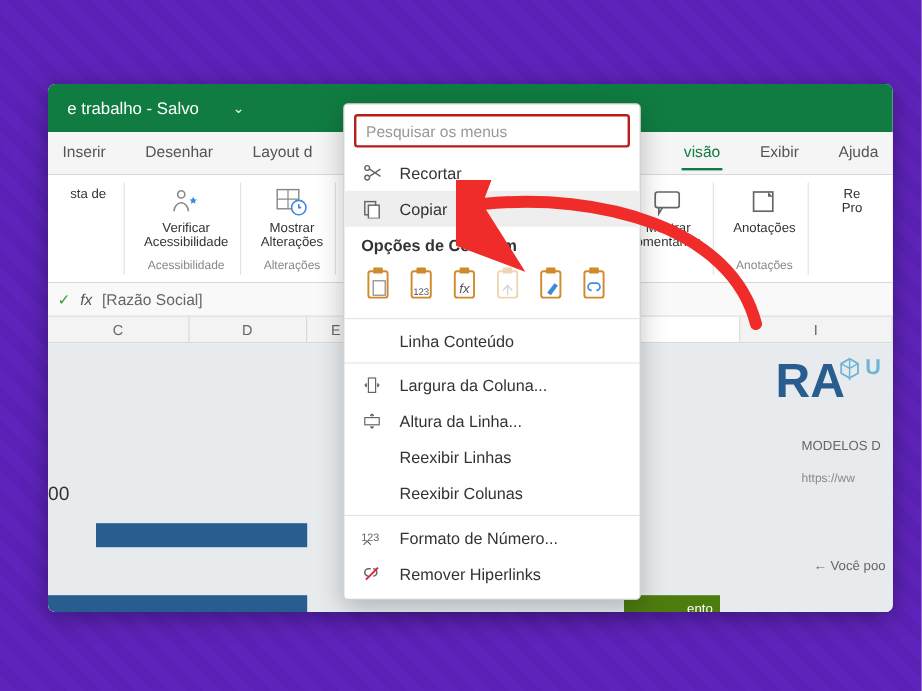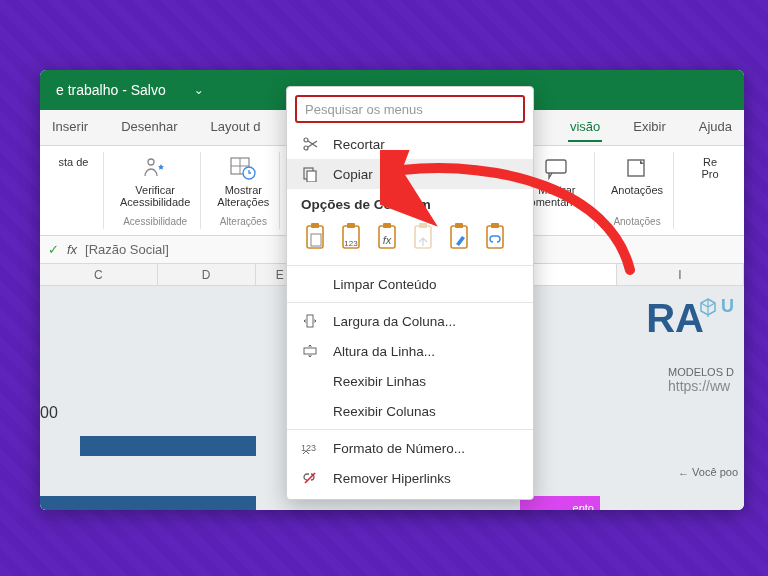--- a/index.html
+++ b/index.html
@@ -135,21 +135,21 @@
   }
   .sheet .logo-right {
     position: absolute; right: 10px; top: 10px;
     font-size: 13px; color: #6fb4d4;
     display: flex; align-items: center; gap: 3px;
   }
   .sheet .modelos {
     position: absolute; right: 10px; top: 80px;
     font-size: 11px; color: #666;
   }
-  .sheet .modelos .m2 { font-size: 14px; color: #888; }
+  .sheet .modelos .m2 { font-size: 10px; color: #888; margin-top: 16px; }
   .sheet .vocepoo {
     position: absolute; right: 6px; top: 180px;
     font-size: 11px; color: #666;
   }
   .sheet .bar1 {
     position: absolute; left: 40px; top: 150px;
     width: 176px; height: 20px;
     background: #2a5d8f;
   }
   .sheet .bar2 {
@@ -157,21 +157,21 @@
     width: 216px; height: 20px;
     background: #2a5d8f;
   }
   .sheet .num00 {
     position: absolute; left: 0px; top: 118px;
     font-size: 16px; color: #333;
   }
   .sheet .car-box {
     position: absolute; left: 480px; top: 210px;
     width: 80px; height: 24px;
-    background: #d946ef; color: #fff;
+    background: #4d7c0f; color: #fff;
     font-size: 11px; display: flex;
     align-items: center; justify-content: flex-end;
     padding: 0 6px;
   }
   
   .context-menu {
     position: absolute;
     left: 286px; top: 86px;
     width: 248px;
     background: #fff;
@@ -424,21 +424,21 @@
       <svg width="26" height="30" viewBox="0 0 26 30">
           <rect x="4" y="4" width="16" height="22" rx="2" fill="none" stroke="#d08a2a" stroke-width="1.6"></rect>
           <rect x="8" y="1" width="8" height="5" rx="1" fill="#d08a2a"></rect>
           <path d="M10 20a3 3 0 0 1 0-6h2m2 6a3 3 0 0 0 0-6h-2" stroke="#3d8be0" stroke-width="1.4" fill="none"></path>
         </svg>
     </div>
   </div>
   <div class="sep"></div>
   <div class="menu-item">
     <span class="mi-icon"></span>
-    <span>Limpar Conteúdo</span>
+    <span>Linha Conteúdo</span>
   </div>
   <div class="sep"></div>
   <div class="menu-item">
     <span class="mi-icon">
       <svg width="16" height="16" viewBox="0 0 16 16">
           <rect x="5" y="2" width="6" height="12" fill="none" stroke="#666"></rect>
           <path d="M2 8h2m8 0h2M2 8l1.5-1.5M2 8l1.5 1.5M14 8l-1.5-1.5M14 8l-1.5 1.5" stroke="#666" fill="none"></path>
         </svg>
     </span>
     <span>Largura da Coluna...</span>

